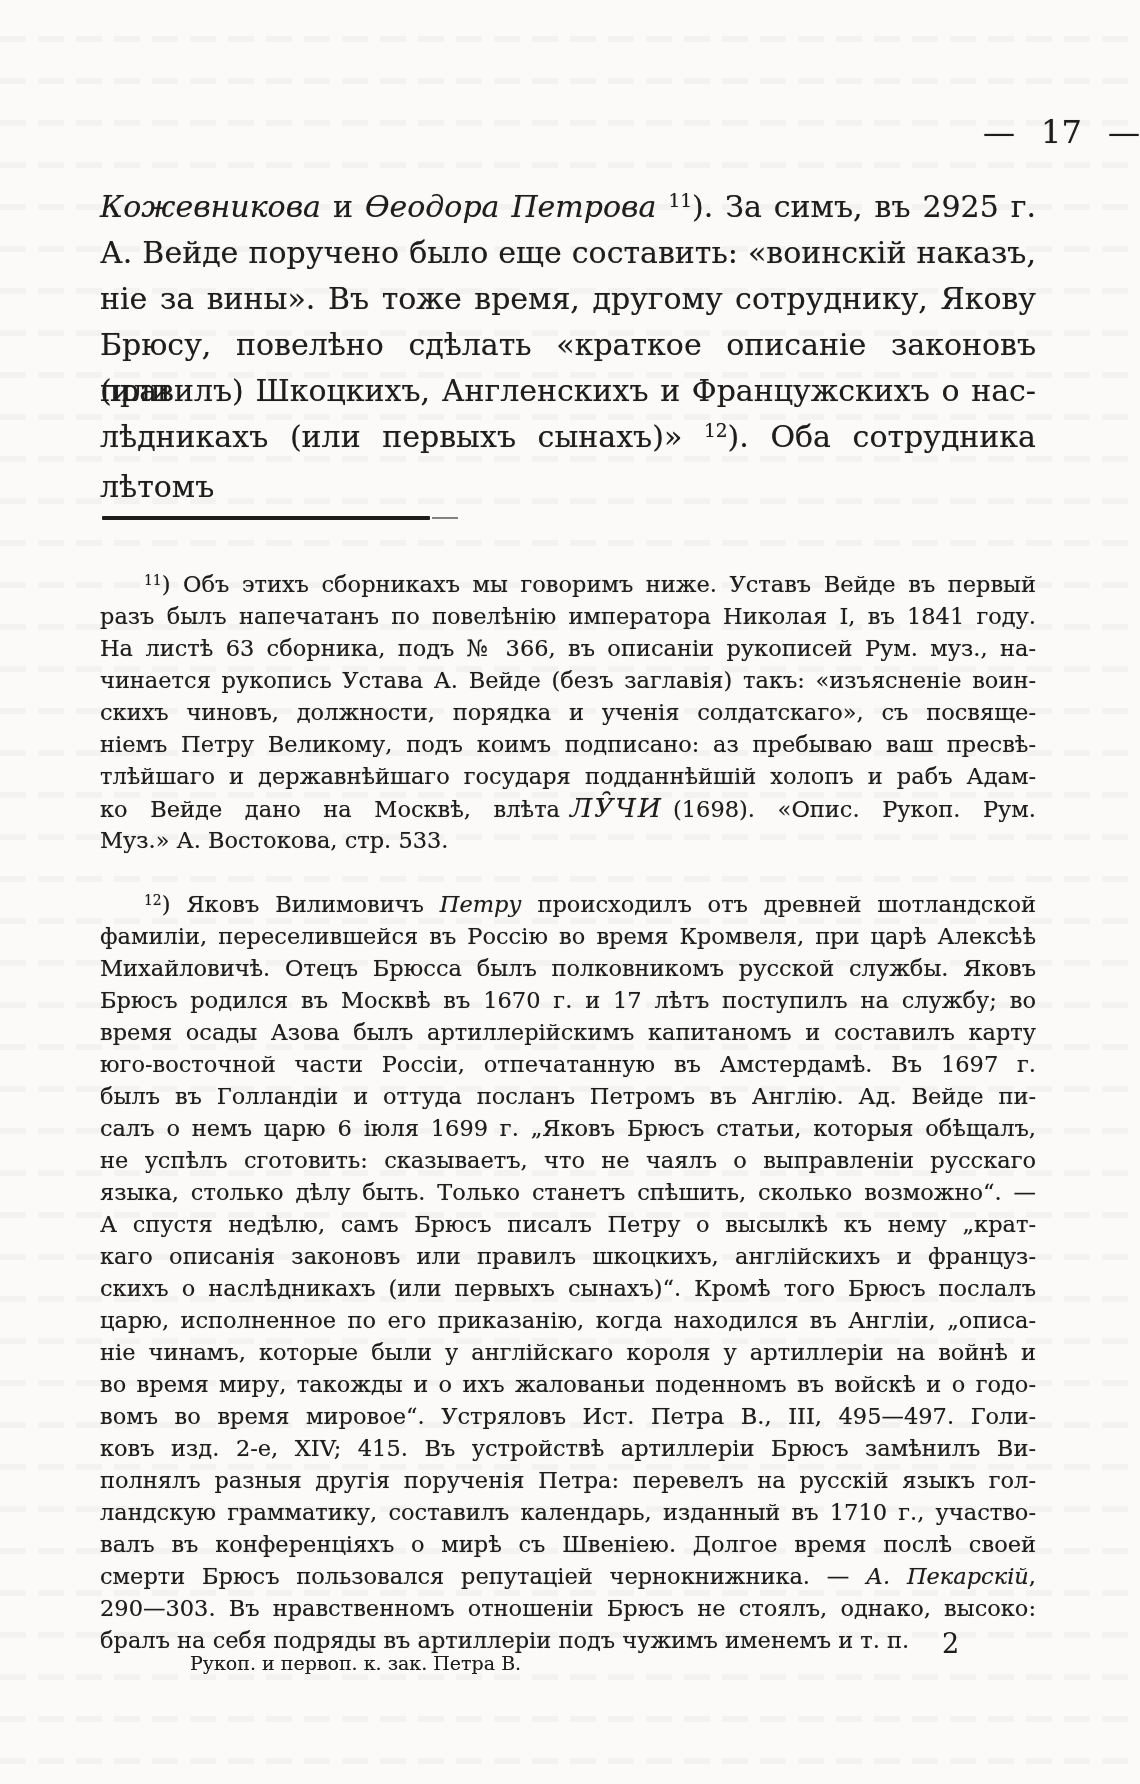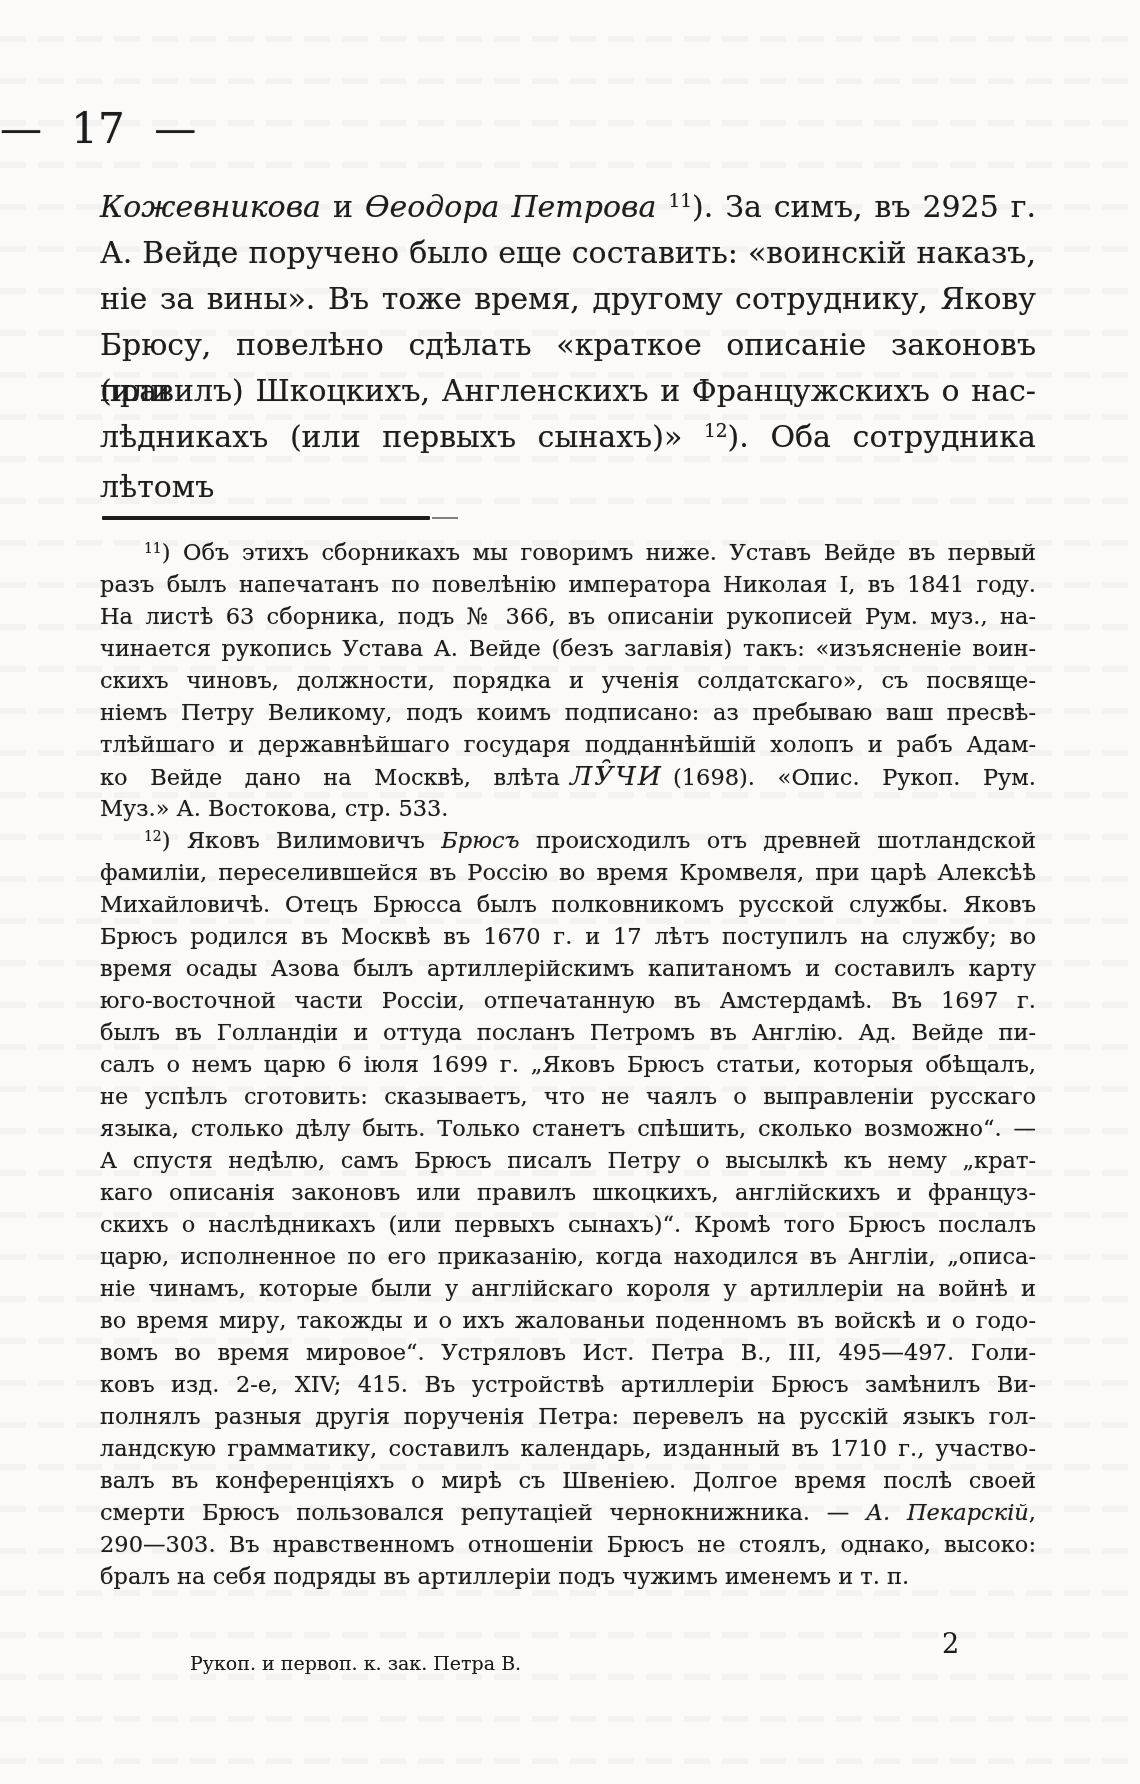--- a/index.html
+++ b/index.html
@@ -12,35 +12,35 @@
   }
   .page { position: absolute; inset: 0; }
   
   .texture {
     position: absolute; inset: 0; pointer-events: none;
     background:
       repeating-linear-gradient(to right, rgba(251,250,248,0) 0 26px, var(--paper, #fbfaf8) 26px 38px),
       repeating-linear-gradient(to bottom, rgba(0,0,0,0) 0 36px, rgba(70,70,70,0.045) 36px 42px);
   }
   .page-number {
-    position: absolute; top: 104px; left: 0; width: 100%;
-    text-align: left; font-size: 42px; word-spacing: 16px;
+    position: absolute; top: 113px; left: 0; width: 100%;
+    text-align: right; font-size: 32px; word-spacing: 16px;
     color: var(--ink, #1d1d1d); text-shadow: 0 0 0.8px rgba(20,20,20,0.55);
   }
   .main { position: absolute; top: 184px; left: 100px; width: 936px; }
   .main .line { height: 46px; line-height: 46px; font-size: 30px; }
   .fns  { position: absolute; top: 536px; left: 100px; width: 936px; }
   .fns .line { height: 32px; line-height: 32px; font-size: 22.5px; }
   .line {
     text-align: justify; text-align-last: justify;
     color: var(--ink, #1d1d1d);
     text-shadow: 0 0 0.7px rgba(25,25,25,0.5);
   }
   .line.end { text-align-last: left; }
-  .line.ind { text-indent: 44px; }
+  .line.ind { text-indent: 44px; margin-top: 32px; }
   .it  { font-style: italic; }
   .sup { font-size: 0.62em; position: relative; top: -0.52em; }
   .cs  { font-size: 1.18em; font-style: italic; letter-spacing: 2px; padding: 0 10px; }
   .rule {
     position: absolute; top: 516px; left: 102px; width: 328px; height: 4px;
     background: var(--ink, #1d1d1d); border-radius: 1px;
   }
   .rule::after {
     content: ""; position: absolute; left: 330px; top: 1px; width: 26px; height: 2px;
     background: rgba(30,30,30,0.55);
@@ -72,21 +72,21 @@
   <div class="fns" id="fn-lines">
       <div class="line ind"><span class="sup">11</span><span>) Объ этихъ сборникахъ мы говоримъ ниже. Уставъ Вейде въ первый</span></div>
       <div class="line"><span>разъ былъ напечатанъ по повелѣнію императора Николая I, въ 1841 году.</span></div>
       <div class="line"><span>На листѣ 63 сборника, подъ № 366, въ описаніи рукописей Рум. муз., на-</span></div>
       <div class="line"><span>чинается рукопись Устава А. Вейде (безъ заглавія) такъ: «изъясненіе воин-</span></div>
       <div class="line"><span>скихъ чиновъ, должности, порядка и ученія солдатскаго», съ посвяще-</span></div>
       <div class="line"><span>ніемъ Петру Великому, подъ коимъ подписано: аз пребываю ваш пресвѣ-</span></div>
       <div class="line"><span>тлѣйшаго и державнѣйшаго государя подданнѣйшій холопъ и рабъ Адам-</span></div>
       <div class="line"><span>ко Вейде дано на Москвѣ, влѣта</span><span class="cs">ЛУ̑ЧИ</span><span>(1698). «Опис. Рукоп. Рум.</span></div>
       <div class="line end"><span>Муз.» А. Востокова, стр. 533.</span></div>
-      <div class="line ind"><span class="sup">12</span><span>) Яковъ Вилимовичъ </span><span class="it">Брюсъ</span><span> происходилъ отъ древней шотландской</span></div>
+      <div class="line ind"><span class="sup">12</span><span>) Яковъ Вилимовичъ </span><span class="it">Петру</span><span> происходилъ отъ древней шотландской</span></div>
       <div class="line"><span>фамиліи, переселившейся въ Россію во время Кромвеля, при царѣ Алексѣѣ</span></div>
       <div class="line"><span>Михайловичѣ. Отецъ Брюсса былъ полковникомъ русской службы. Яковъ</span></div>
       <div class="line"><span>Брюсъ родился въ Москвѣ въ 1670 г. и 17 лѣтъ поступилъ на службу; во</span></div>
       <div class="line"><span>время осады Азова былъ артиллерійскимъ капитаномъ и составилъ карту</span></div>
       <div class="line"><span>юго-восточной части Россіи, отпечатанную въ Амстердамѣ. Въ 1697 г.</span></div>
       <div class="line"><span>былъ въ Голландіи и оттуда посланъ Петромъ въ Англію. Ад. Вейде пи-</span></div>
       <div class="line"><span>салъ о немъ царю 6 іюля 1699 г. „Яковъ Брюсъ статьи, которыя обѣщалъ,</span></div>
       <div class="line"><span>не успѣлъ сготовить: сказываетъ, что не чаялъ о выправленіи русскаго</span></div>
       <div class="line"><span>языка, столько дѣлу быть. Только станетъ спѣшить, сколько возможно“. —</span></div>
       <div class="line"><span>А спустя недѣлю, самъ Брюсъ писалъ Петру о высылкѣ къ нему „крат-</span></div>

